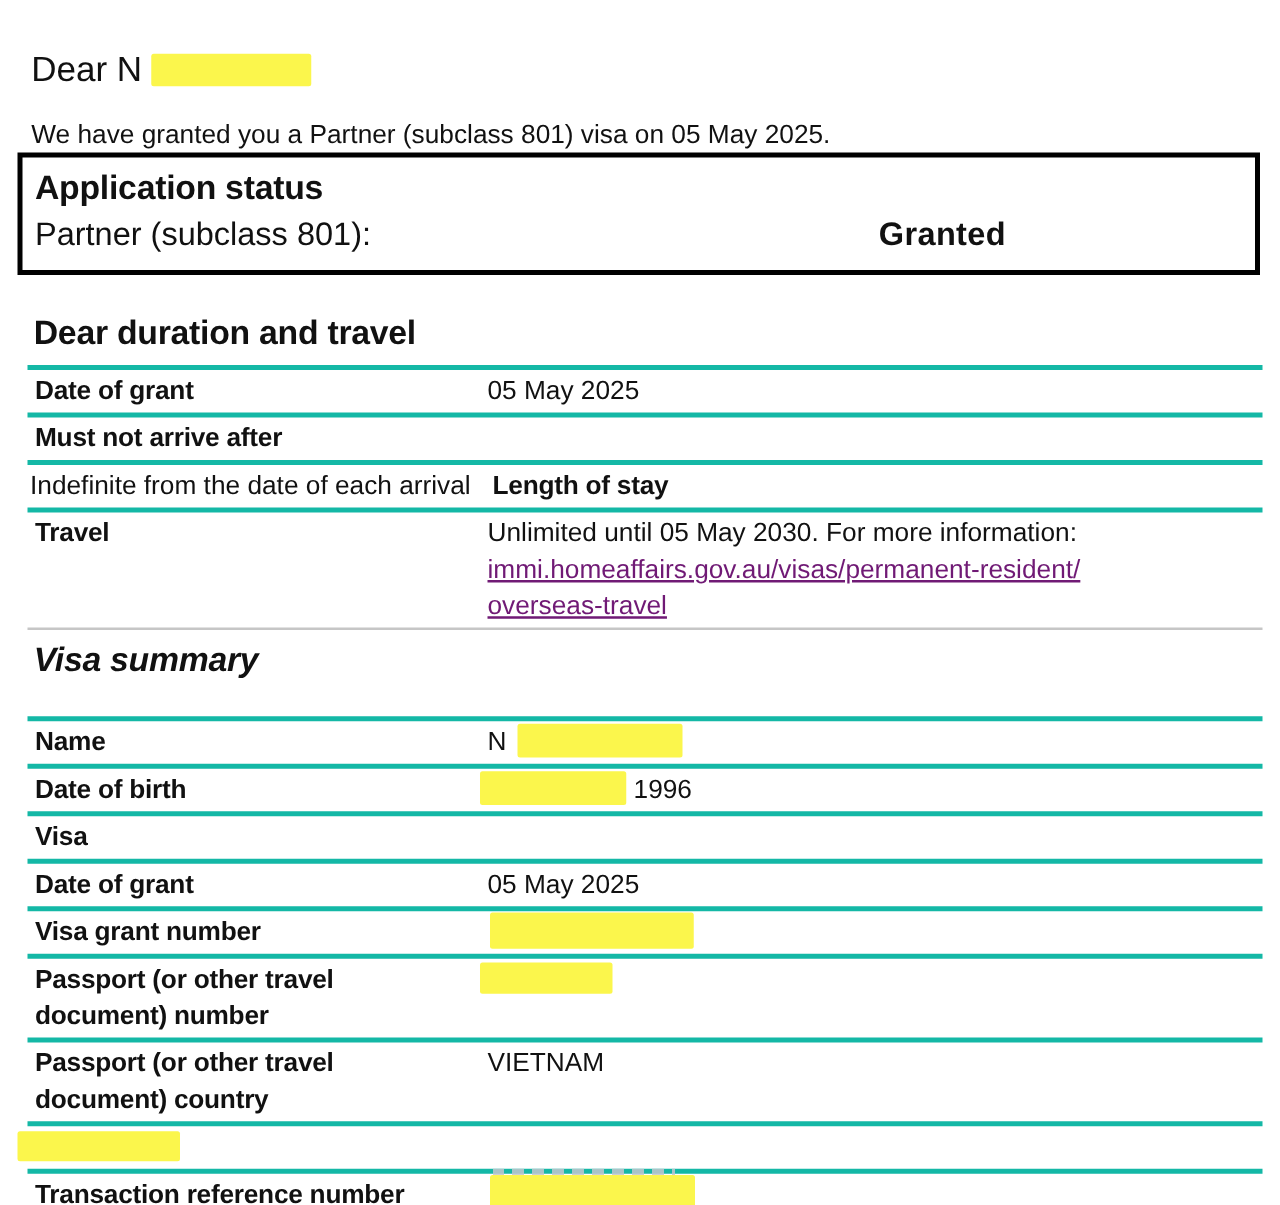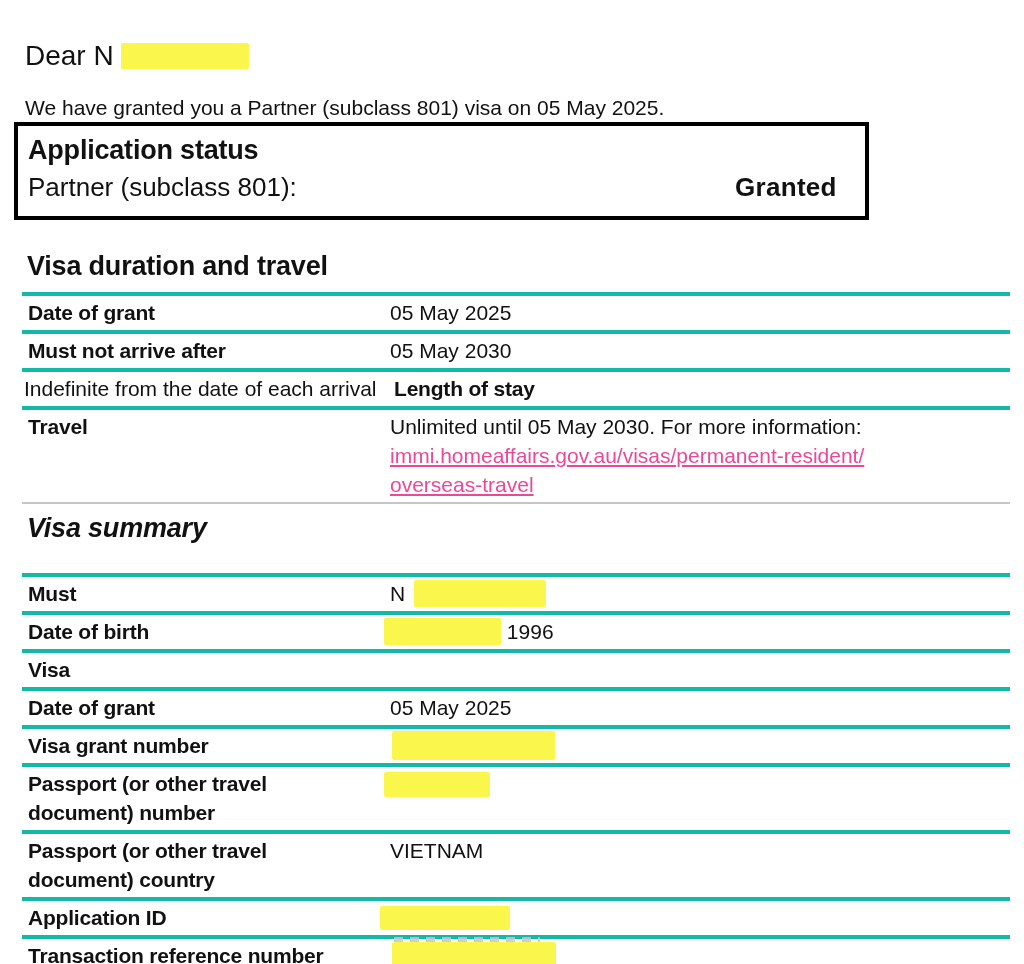--- a/index.html
+++ b/index.html
@@ -34,29 +34,29 @@
   .redact.remnant::before {
     content: "";
     position: absolute;
     top: -5px; left: 2px; right: 16px; height: 5px;
     background: repeating-linear-gradient(90deg, #c3c6ce 0 9px, rgba(0,0,0,0) 9px 16px);
     opacity: .85;
   }
 
   
   .status-box {
-    position: absolute; top: 122px; left: 14px; width: 855px;
+    position: absolute; top: 122px; left: 14px; width: 994px;
     border: 4px solid #000;
     background: #fff;
     padding: 6px 14px 10px 10px;
   }
   .status-title { font-size: 27px; font-weight: bold; line-height: 37px; letter-spacing: -0.2px; }
   .status-row   { display: flex; font-size: 26px; line-height: 37px; }
   .status-row-label { width: 675px; flex: 0 0 auto; }
-  .status-row-value { font-weight: bold; letter-spacing: 0.3px; margin-left: 32px; }
+  .status-row-value { font-weight: bold; letter-spacing: 0.3px; }
 
   
   .section-heading {
     position: absolute; left: 27px;
     font-size: 27px; font-weight: bold; line-height: 32px;
     letter-spacing: -0.2px;
     margin: 0;
   }
   .heading-duration { top: 250px; }
   .heading-summary  { top: 512px; font-style: italic; }
@@ -72,21 +72,21 @@
     display: grid;
     grid-template-columns: 366px 1fr;
     border-top: 4px solid #14b8a6;
     padding: 2px 0 3px 0;
   }
   .cell { font-size: 21px; line-height: 29px; }
   .cell.label { font-weight: bold; padding-left: 6px; white-space: pre-line; letter-spacing: -0.2px; }
   .cell.value { padding-left: 2px; }
 
   .doc-link {
-    color: #ec4899;
+    color: #701a75;
     text-decoration: underline;
     cursor: pointer;
     word-break: break-all;
   }
 </style>
 </head>
 <body>
 
 <div class="page">
 
@@ -96,50 +96,49 @@
   <p class="intro">We have granted you a Partner (subclass 801) visa on 05 May 2025.</p>
 
   <div class="status-box">
     <div class="status-title">Application status</div>
     <div class="status-row">
       <span class="status-row-label">Partner (subclass 801):</span>
       <span class="status-row-value">Granted</span>
     </div>
   </div>
 
-  <h2 class="section-heading heading-duration">Visa duration and travel</h2>
+  <h2 class="section-heading heading-duration">Dear duration and travel</h2>
 
   <div class="data-table table-duration">
     <div class="row">
       <div class="cell label">Date of grant</div>
       <div class="cell value">05 May 2025</div>
     </div>
     <div class="row">
       <div class="cell label">Must not arrive after</div>
-      <div class="cell value">05 May 2030</div>
     </div>
     <div class="row">
       <div class="cell value">Indefinite from the date of each arrival</div>
       <div class="cell label">Length of stay</div>
     </div>
     <div class="row">
       <div class="cell label">Travel</div>
       <div class="cell value">
         <div>Unlimited until 05 May 2030. For more information:</div>
         <a class="doc-link"><span>immi.homeaffairs.gov.au/visas/permanent-resident/</span><br><span>overseas-travel</span></a>
       </div>
     </div>
   </div>
 
   <h2 class="section-heading heading-summary">Visa summary</h2>
 
   <div class="data-table table-summary">
 
     <div class="row">
-      <div class="cell label">Must</div>
+      <div class="cell label">Name</div>
       <div class="cell value"><span>N</span>
         <span class="redact" style="width:132px;height:27px;margin-left:3px;"></span></div>
     </div>
 
     <div class="row">
       <div class="cell label">Date of birth</div>
       <div class="cell value"><span class="redact" style="width:117px;height:27px;margin-left:-6px;"></span>
         <span>1996</span></div>
     </div>
 
@@ -163,21 +162,20 @@
       <div class="cell value"><span class="redact" style="width:106px;height:25px;margin-left:-6px;"></span></div>
     </div>
 
     <div class="row">
       <div class="cell label">Passport (or other travel
 document) country</div>
       <div class="cell value">VIETNAM</div>
     </div>
 
     <div class="row">
-      <div class="cell label">Application ID</div>
       <div class="cell value"><span class="redact" style="width:130px;height:24px;margin-left:-10px;"></span></div>
     </div>
 
     <div class="row">
       <div class="cell label">Transaction reference number</div>
       <div class="cell value"><span class="redact remnant" style="width:164px;height:29px;margin-left:2px;"></span></div>
     </div>
 
   </div>
 

